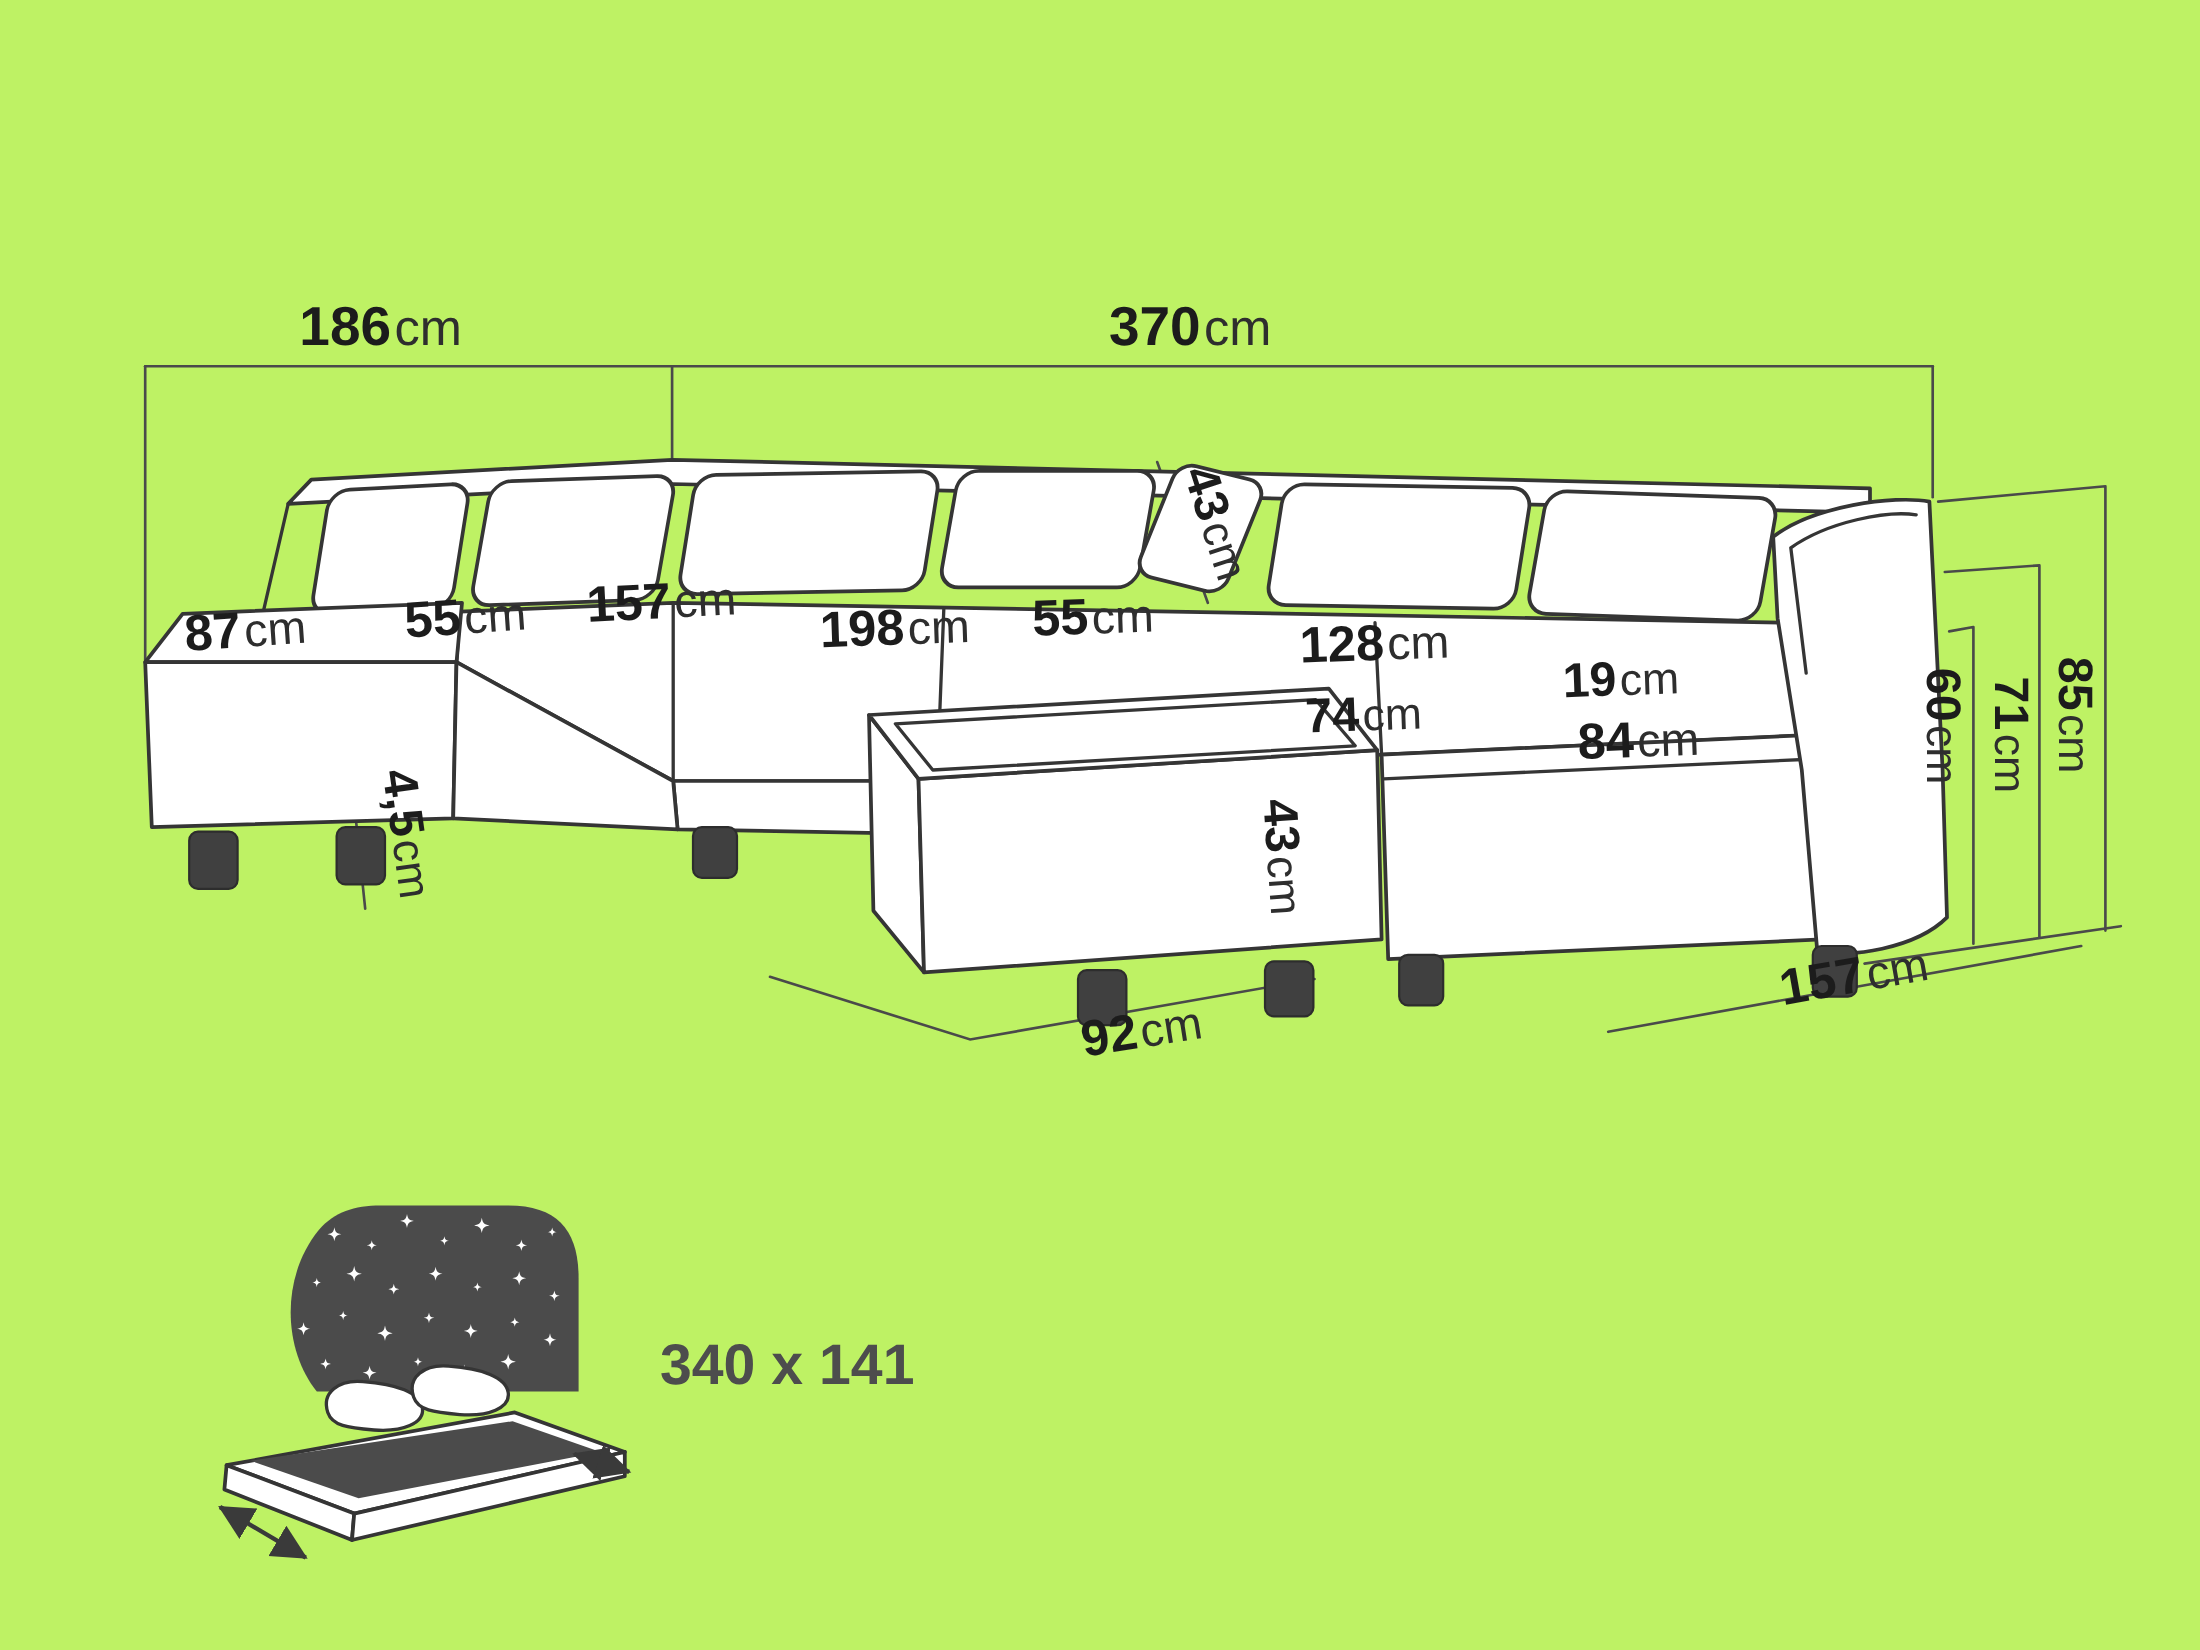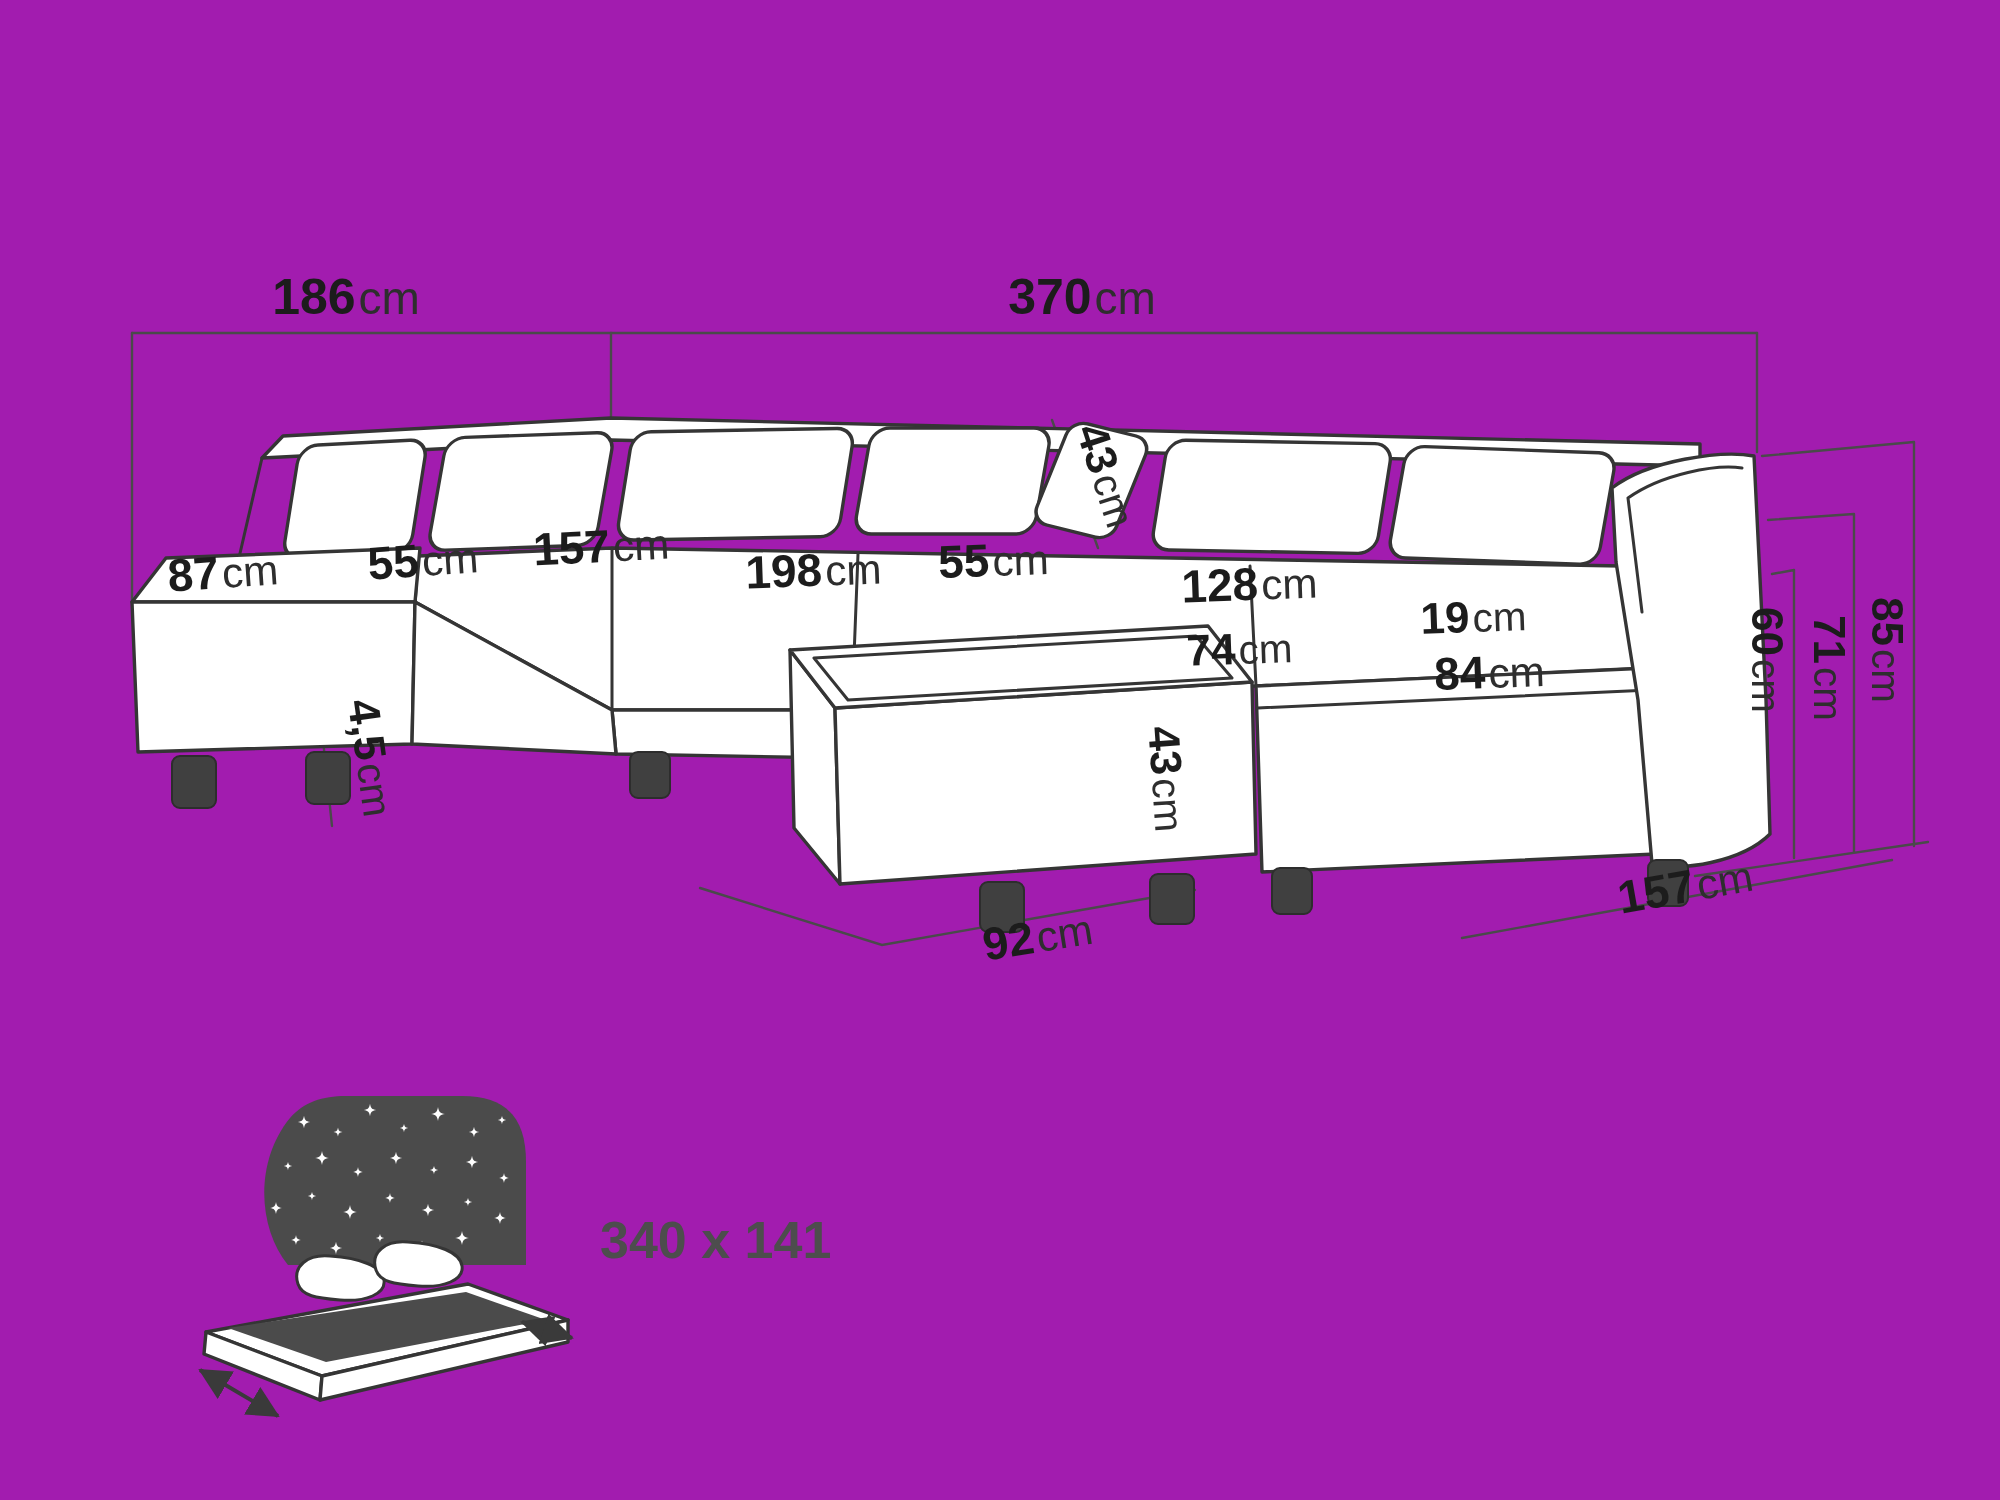--- a/index.html
+++ b/index.html
@@ -1,16 +1,16 @@
 <!DOCTYPE html>
 <html><head>
 <meta charset="utf-8">
 <style>
   html,body{margin:0;padding:0;background:#ffffff;}
-  .canvas{position:relative;width:2000px;height:1500px;background:#a21caf;
+  .canvas{position:relative;width:2000px;height:1500px;background:#bef264;
           font-family:"Liberation Sans", sans-serif;overflow:hidden;}
   svg{display:block;}
   .dim-line{fill:none;stroke:#4a4a4a;stroke-width:2.4;stroke-linecap:round;}
   .sofa-fill{fill:#ffffff;stroke:#353535;stroke-width:3.4;stroke-linejoin:round;stroke-linecap:round;}
   .sofa-line{fill:none;stroke:#353535;stroke-width:3;stroke-linejoin:round;stroke-linecap:round;}
   .cushion{fill:#ffffff;stroke:#353535;stroke-width:3.4;}
   .leg{fill:#404040;stroke:#2d2d2d;stroke-width:2;}
   .dim-text{fill:#1c1c1c;font-weight:700;}
   .dim-text .unit{font-weight:400;fill:#2e2e2e;font-size:0.92em;}
   .bed-dark{fill:#4b4b4b;stroke:none;}

